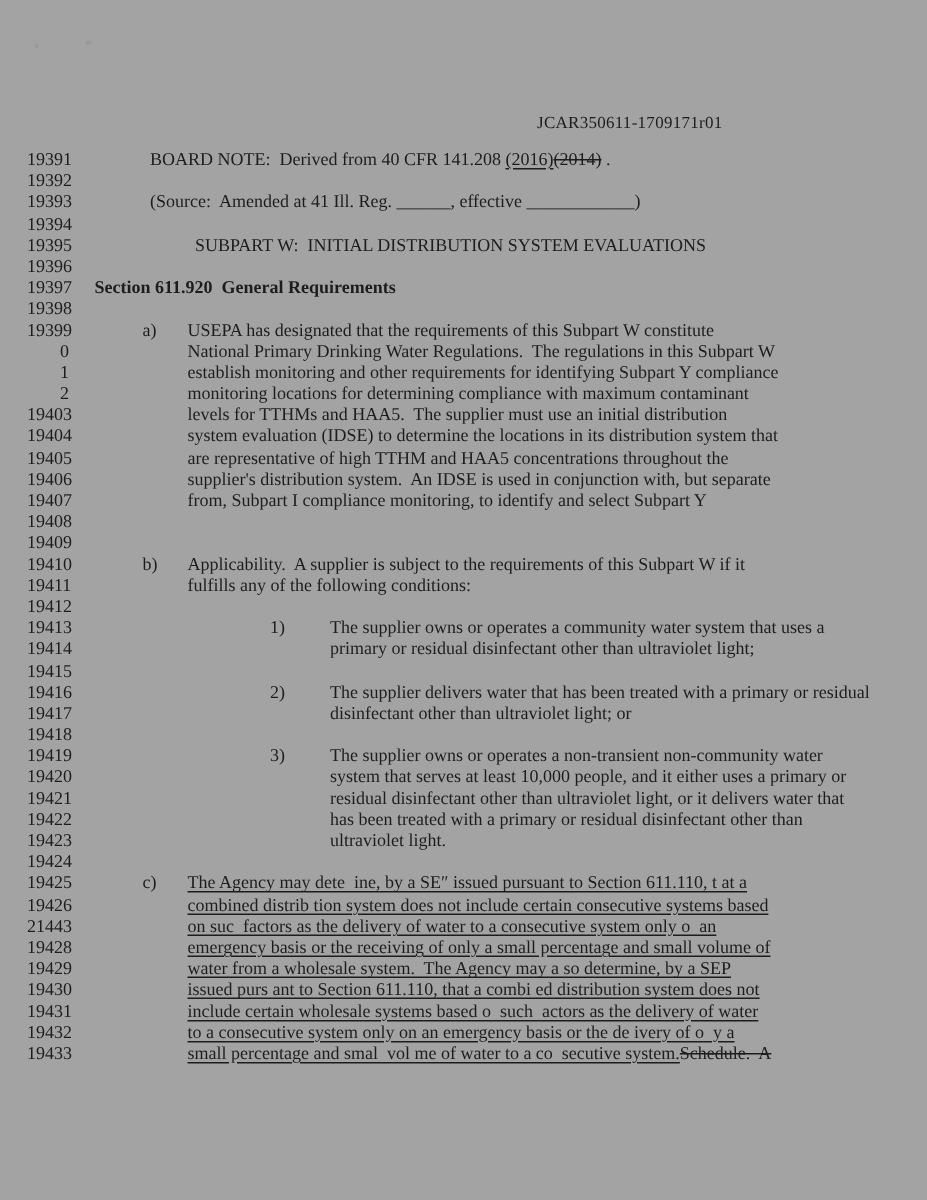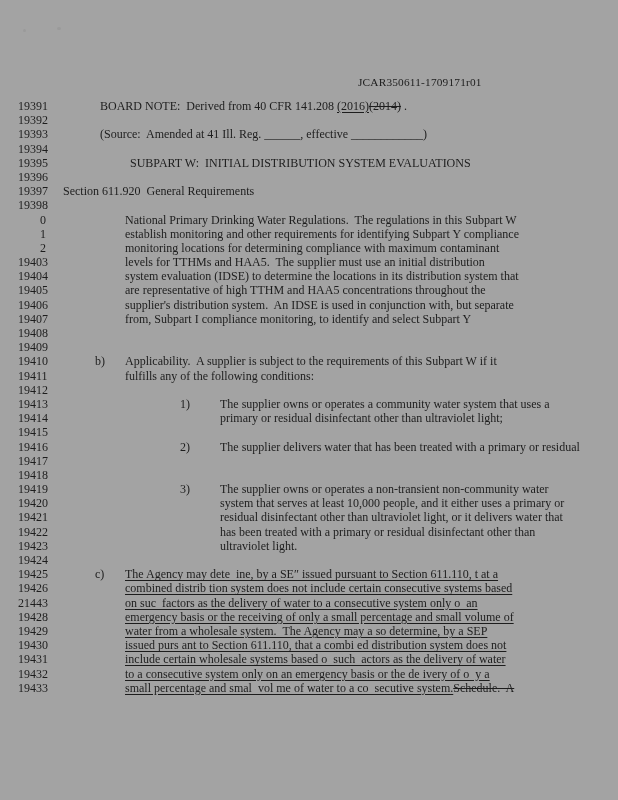--- a/index.html
+++ b/index.html
@@ -11,21 +11,21 @@
   .page{position:relative;width:618px;height:800px;background:#a3a3a3;overflow:hidden;}
   .artifact{position:absolute;background:#9a9a9a;border-radius:50%;}
   .doc-header{
     position:absolute;top:76px;left:358px;
     font-size:11.3px;letter-spacing:0.2px;
   }
   .lines{position:absolute;top:99px;left:18px;width:590px;}
   .line{display:flex;height:14.2px;line-height:14.2px;font-size:12px;white-space:pre;}
   .num{flex:none;width:28px;text-align:right;}
   .content{flex:none;display:flex;white-space:pre;}
-  .content.bold{font-weight:normal;}
+  .content.bold{font-weight:bold;}
   .lbl{flex:none;display:inline-block;width:30px;}
   .lbl.wide{width:40px;}
   .u{text-decoration:underline;text-underline-offset:2px;}
   .st{text-decoration:line-through;}
 </style>
 </head>
 <body>
 
 <div class="page">
   <span class="artifact" style="left:23px;top:29px;width:3px;height:3px;"></span>
@@ -35,38 +35,39 @@
 
   <div class="lines">
       <div class="line"><span class="num">19391</span><span class="content" style="padding-left: 54px;"><span>BOARD NOTE:  Derived from 40 CFR 141.208 </span><span class="u">(2016)</span><span class="st">(2014)</span><span> .</span></span></div>
       <div class="line"><span class="num">19392</span><span class="content" style="padding-left: 54px;"></span></div>
       <div class="line"><span class="num">19393</span><span class="content" style="padding-left: 54px;"><span>(Source:  Amended at 41 Ill. Reg. ______, effective ____________)</span></span></div>
       <div class="line"><span class="num">19394</span><span class="content" style="padding-left: 54px;"></span></div>
       <div class="line"><span class="num">19395</span><span class="content" style="padding-left: 84px;"><span>SUBPART W:  INITIAL DISTRIBUTION SYSTEM EVALUATIONS</span></span></div>
       <div class="line"><span class="num">19396</span><span class="content" style="padding-left: 54px;"></span></div>
       <div class="line"><span class="num">19397</span><span class="content bold" style="padding-left: 17px;"><span>Section 611.920  General Requirements</span></span></div>
       <div class="line"><span class="num">19398</span><span class="content" style="padding-left: 54px;"></span></div>
+      <div class="line"><span class="num">19399</span><span class="content" style="padding-left: 49px;"><span class="lbl">a)</span><span>USEPA has designated that the requirements of this Subpart W constitute</span></span></div>
       <div class="line"><span class="num">0</span><span class="content" style="padding-left: 79px;"><span>National Primary Drinking Water Regulations.  The regulations in this Subpart W</span></span></div>
       <div class="line"><span class="num">1</span><span class="content" style="padding-left: 79px;"><span>establish monitoring and other requirements for identifying Subpart Y compliance</span></span></div>
       <div class="line"><span class="num">2</span><span class="content" style="padding-left: 79px;"><span>monitoring locations for determining compliance with maximum contaminant</span></span></div>
       <div class="line"><span class="num">19403</span><span class="content" style="padding-left: 79px; text-align: center;"><span>levels for TTHMs and HAA5.  The supplier must use an initial distribution</span></span></div>
       <div class="line"><span class="num">19404</span><span class="content" style="padding-left: 79px;"><span>system evaluation (IDSE) to determine the locations in its distribution system that</span></span></div>
       <div class="line"><span class="num">19405</span><span class="content" style="padding-left: 79px;"><span>are representative of high TTHM and HAA5 concentrations throughout the</span></span></div>
       <div class="line"><span class="num">19406</span><span class="content" style="padding-left: 79px;"><span>supplier's distribution system.  An IDSE is used in conjunction with, but separate</span></span></div>
       <div class="line"><span class="num">19407</span><span class="content" style="padding-left: 79px;"><span>from, Subpart I compliance monitoring, to identify and select Subpart Y</span></span></div>
       <div class="line"><span class="num">19408</span></div>
       <div class="line"><span class="num">19409</span><span class="content" style="padding-left: 54px;"></span></div>
       <div class="line"><span class="num">19410</span><span class="content" style="padding-left: 49px;"><span class="lbl">b)</span><span>Applicability.  A supplier is subject to the requirements of this Subpart W if it</span></span></div>
       <div class="line"><span class="num">19411</span><span class="content" style="padding-left: 79px;"><span>fulfills any of the following conditions:</span></span></div>
       <div class="line"><span class="num">19412</span><span class="content" style="padding-left: 54px;"></span></div>
       <div class="line"><span class="num">19413</span><span class="content" style="padding-left: 134px;"><span class="lbl wide">1)</span><span>The supplier owns or operates a community water system that uses a</span></span></div>
       <div class="line"><span class="num">19414</span><span class="content" style="padding-left: 174px;"><span>primary or residual disinfectant other than ultraviolet light;</span></span></div>
       <div class="line"><span class="num">19415</span><span class="content" style="padding-left: 54px;"></span></div>
       <div class="line"><span class="num">19416</span><span class="content" style="padding-left: 134px;"><span class="lbl wide">2)</span><span>The supplier delivers water that has been treated with a primary or residual</span></span></div>
-      <div class="line"><span class="num">19417</span></div>
+      <div class="line"><span class="num">19417</span><span class="content" style="padding-left: 174px;"><span>disinfectant other than ultraviolet light; or</span></span></div>
       <div class="line"><span class="num">19418</span><span class="content" style="padding-left: 54px;"></span></div>
       <div class="line"><span class="num">19419</span><span class="content" style="padding-left: 134px;"><span class="lbl wide">3)</span><span>The supplier owns or operates a non-transient non-community water</span></span></div>
       <div class="line"><span class="num">19420</span><span class="content" style="padding-left: 174px;"><span>system that serves at least 10,000 people, and it either uses a primary or</span></span></div>
       <div class="line"><span class="num">19421</span><span class="content" style="padding-left: 174px;"><span>residual disinfectant other than ultraviolet light, or it delivers water that</span></span></div>
       <div class="line"><span class="num">19422</span><span class="content" style="padding-left: 174px;"><span>has been treated with a primary or residual disinfectant other than</span></span></div>
       <div class="line"><span class="num">19423</span><span class="content" style="padding-left: 174px;"><span>ultraviolet light.</span></span></div>
       <div class="line"><span class="num">19424</span><span class="content" style="padding-left: 54px;"></span></div>
       <div class="line"><span class="num">19425</span><span class="content" style="padding-left: 49px;"><span class="lbl">c)</span><span class="u">The Agency may dete  ine, by a SE″ issued pursuant to Section 611.110, t at a</span></span></div>
       <div class="line"><span class="num">19426</span><span class="content" style="padding-left: 79px;"><span class="u">combined distrib tion system does not include certain consecutive systems based</span></span></div>
       <div class="line"><span class="num">21443</span><span class="content" style="padding-left: 79px;"><span class="u">on suc  factors as the delivery of water to a consecutive system only o  an</span></span></div>

